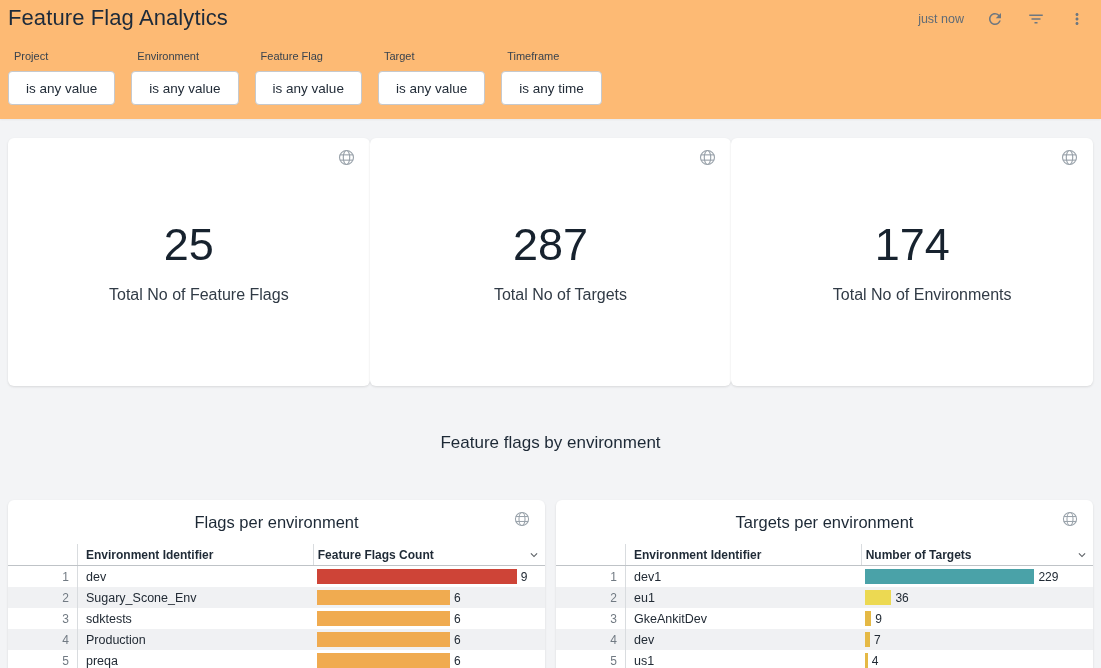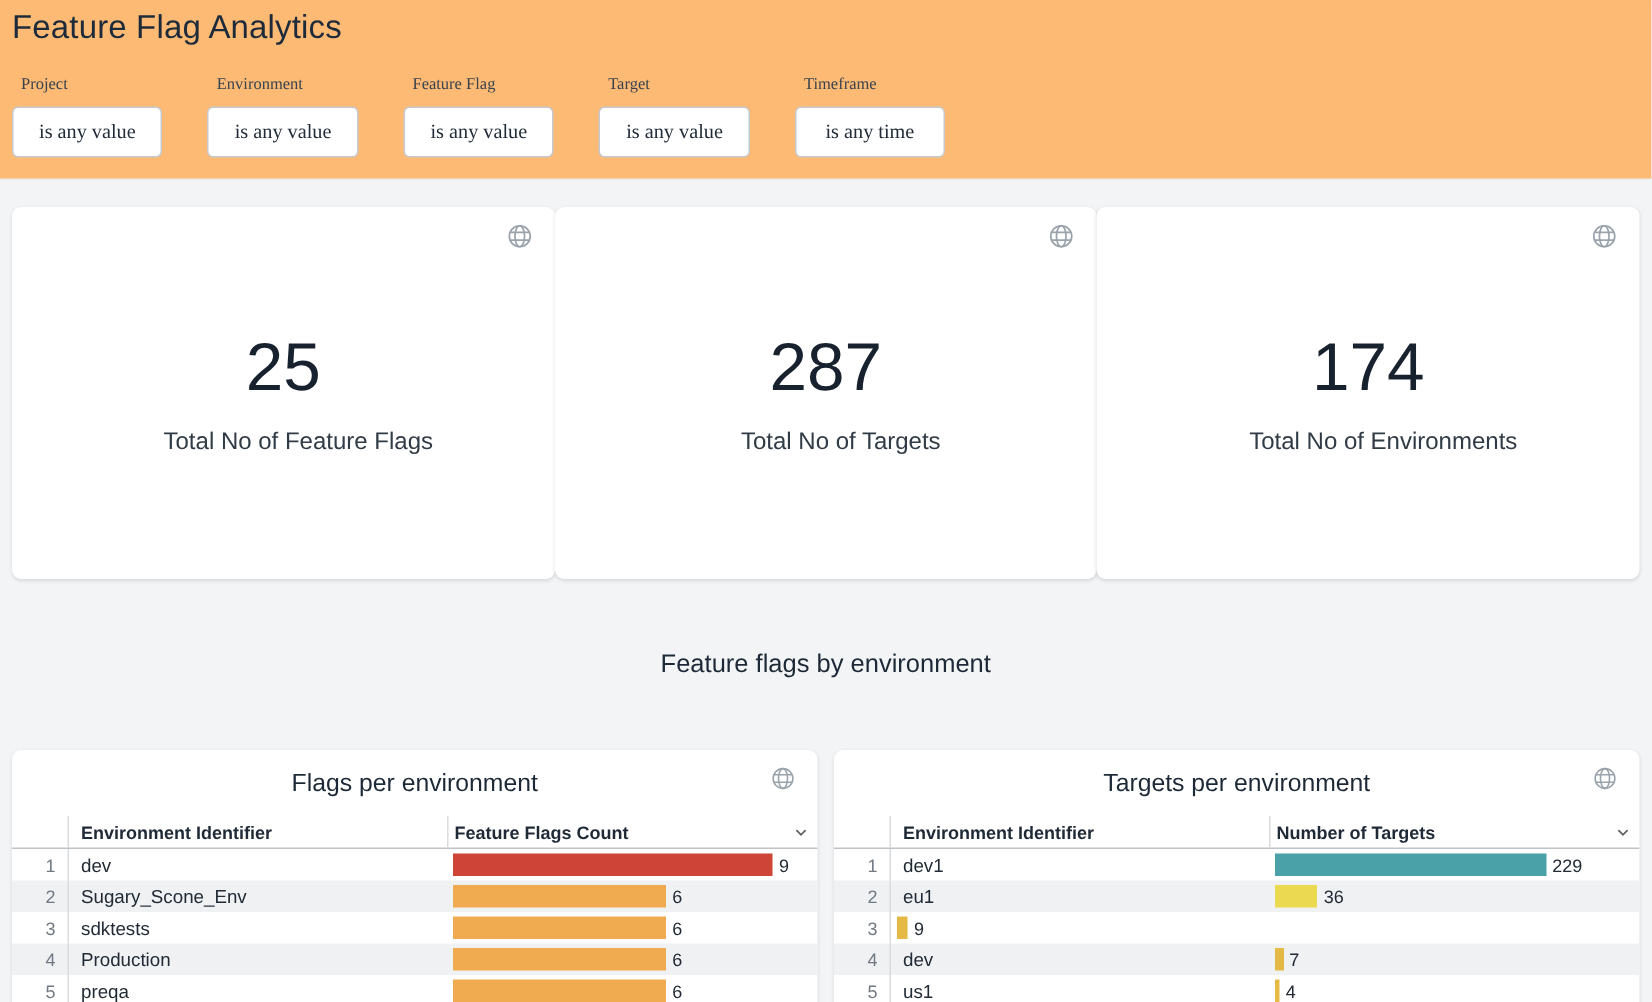--- a/index.html
+++ b/index.html
@@ -12,21 +12,21 @@
   }
   
   .topbar { background:#fdba74; height:119px; box-shadow:0 1px 2px rgba(0,0,0,.05); position:relative; }
   .title-row { display:flex; justify-content:space-between; align-items:flex-start; padding:3px 14px 0 8px; }
   .dash-title { font-size:22px; font-weight:500; color:#1c2a3a; line-height:30px; letter-spacing:.1px; }
   .top-controls { display:flex; align-items:center; gap:21px; padding-top:6px; }
   .refreshed { font-size:12.5px; color:#5f6b76; }
   .icon-btn { width:20px; height:20px; display:flex; align-items:center; justify-content:center; cursor:pointer; background:none; border:none; padding:0; }
   .icon-btn svg { fill:#6d7780; }
   
-  .filters { display:flex; gap:30px; padding:17px 10px 0 8px;font-family:Liberation Serif, serif; }
+  .filters { display:flex; gap:16px; padding:17px 10px 0 8px; }
   .filter-label { font-size:11px; color:#39434e; margin:0 0 9px 6px; }
   .filter-btn {
     height:34px; min-width:100px; padding:0 17px;
     background:#fff; border:1px solid #c5c9ce; border-radius:4px;
     font-family:inherit; font-size:13.5px; color:#222c38; cursor:pointer;
   }
   
   .content { padding:0 8px; }
   .kpi-row { display:flex; margin-top:19px; }
   .card {
@@ -37,40 +37,64 @@
   .globe { position:absolute; top:11px; right:15px; }
   .globe svg { stroke:#9aa3ab; fill:none; }
   .kpi-value { font-size:45px; color:#17222e; line-height:1.1; cursor:pointer; }
   .kpi-label { font-size:16px; color:#313b46; margin-top:16px;margin-left:20px; }
   .section-title-wrap { height:114px; display:flex; align-items:center; justify-content:center; }
   .section-title { font-size:17px; color:#1d2936; }
   
   .tables-row { display:flex; gap:11px; align-items:flex-start; }
   .table-card { flex:1; height:230px; border-radius:6px 6px 0 0; overflow:hidden; }
   .table-title { text-align:center; font-size:16.5px; color:#1d2936; padding-top:13px; height:44px; }
-  .grid-head, .trow { display:grid; grid-template-columns:38px minmax(0,1fr) 46%; height:21px; align-items:center; }
+  .grid-head, .trow { display:grid; grid-template-columns:38px minmax(0,1fr) 46%; height:21px; align-items:center;padding-left:32px; }
   .grid-head { border-bottom:1px solid #bfc3c7; height:22px; }
   .gut { text-align:right; padding-right:8px; font-size:12px; color:#717a83; border-right:1px solid #d9dcdf; height:100%; display:flex; align-items:center; justify-content:flex-end; }
   .hcell { font-size:12px; font-weight:bold; color:#1f2a36; padding-left:8px; height:100%; display:flex; align-items:center; cursor:pointer; }
   .hcell.val { border-left:1px solid #d9dcdf; padding-left:4px; justify-content:space-between; padding-right:4px; }
   .sort-chevron { display:flex; align-items:center; }
   .sort-chevron svg { fill:#5f6368; }
   .trow { cursor:pointer; }
   .trow:nth-of-type(even) { background:#f0f1f3; }
   .ncell { font-size:12.5px; color:#222b35; padding-left:8px; white-space:nowrap; overflow:hidden; }
   .vcell { display:flex; align-items:center; padding-left:4px; height:100%; overflow:hidden; }
   .bar { height:15px; flex:none; }
   .bar-label { font-size:12px; color:#222b35; margin-left:4px; white-space:nowrap; }
 </style>
 </head>
 <body>
 
 <div class="topbar">
   <div class="title-row">
     <div class="dash-title">Feature Flag Analytics</div>
+    <div class="top-controls">
+      <span class="refreshed">just now</span>
+      <button class="icon-btn" title="">
+        <span style="display:flex">
+          <svg width="18" height="18" viewBox="0 0 24 24">
+              <path d="M17.65 6.35A7.96 7.96 0 0 0 12 4c-4.42 0-7.99 3.58-7.99 8s3.57 8 7.99 8c3.73 0 6.84-2.55 7.73-6h-2.08A5.99 5.99 0 0 1 12 18c-3.31 0-6-2.69-6-6s2.69-6 6-6c1.66 0 3.14.69 4.22 1.78L13 11h7V4l-2.35 2.35z"></path>
+            </svg>
+        </span>
+      </button>
+      <button class="icon-btn">
+        <span style="display:flex">
+          <svg width="18" height="18" viewBox="0 0 24 24">
+              <path d="M10 18h4v-2h-4v2zM3 6v2h18V6H3zm3 7h12v-2H6v2z"></path>
+            </svg>
+        </span>
+      </button>
+      <button class="icon-btn">
+        <span style="display:flex">
+          <svg width="18" height="18" viewBox="0 0 24 24">
+              <path d="M12 8c1.1 0 2-.9 2-2s-.9-2-2-2-2 .9-2 2 .9 2 2 2zm0 2c-1.1 0-2 .9-2 2s.9 2 2 2 2-.9 2-2-.9-2-2-2zm0 6c-1.1 0-2 .9-2 2s.9 2 2 2 2-.9 2-2-.9-2-2-2z"></path>
+            </svg>
+        </span>
+      </button>
+    </div>
   </div>
 
   <div class="filters">
 
   <div class="filter">
         <div class="filter-label">Project</div>
         <button class="filter-btn">is any value</button>
       </div>
       <div class="filter">
         <div class="filter-label">Environment</div>
@@ -240,20 +264,21 @@
           <div class="trow">
               <div class="gut">2</div>
               <div class="ncell">eu1</div>
               <div class="vcell">
                 <span class="bar" style="width: calc(12% - 0.72px); background: rgb(236, 217, 82);"></span>
                 <span class="bar-label">36</span>
               </div>
             </div>
           <div class="trow">
               <div class="gut">3</div>
+              <div class="ncell">GkeAnkitDev</div>
               <div class="vcell">
                 <span class="bar" style="width: calc(3% - 0.18px); background: rgb(229, 185, 69);"></span>
                 <span class="bar-label">9</span>
               </div>
             </div>
           <div class="trow">
               <div class="gut">4</div>
               <div class="ncell">dev</div>
               <div class="vcell">
                 <span class="bar" style="width: calc(2.33333% - 0.14px); background: rgb(229, 185, 69);"></span>

